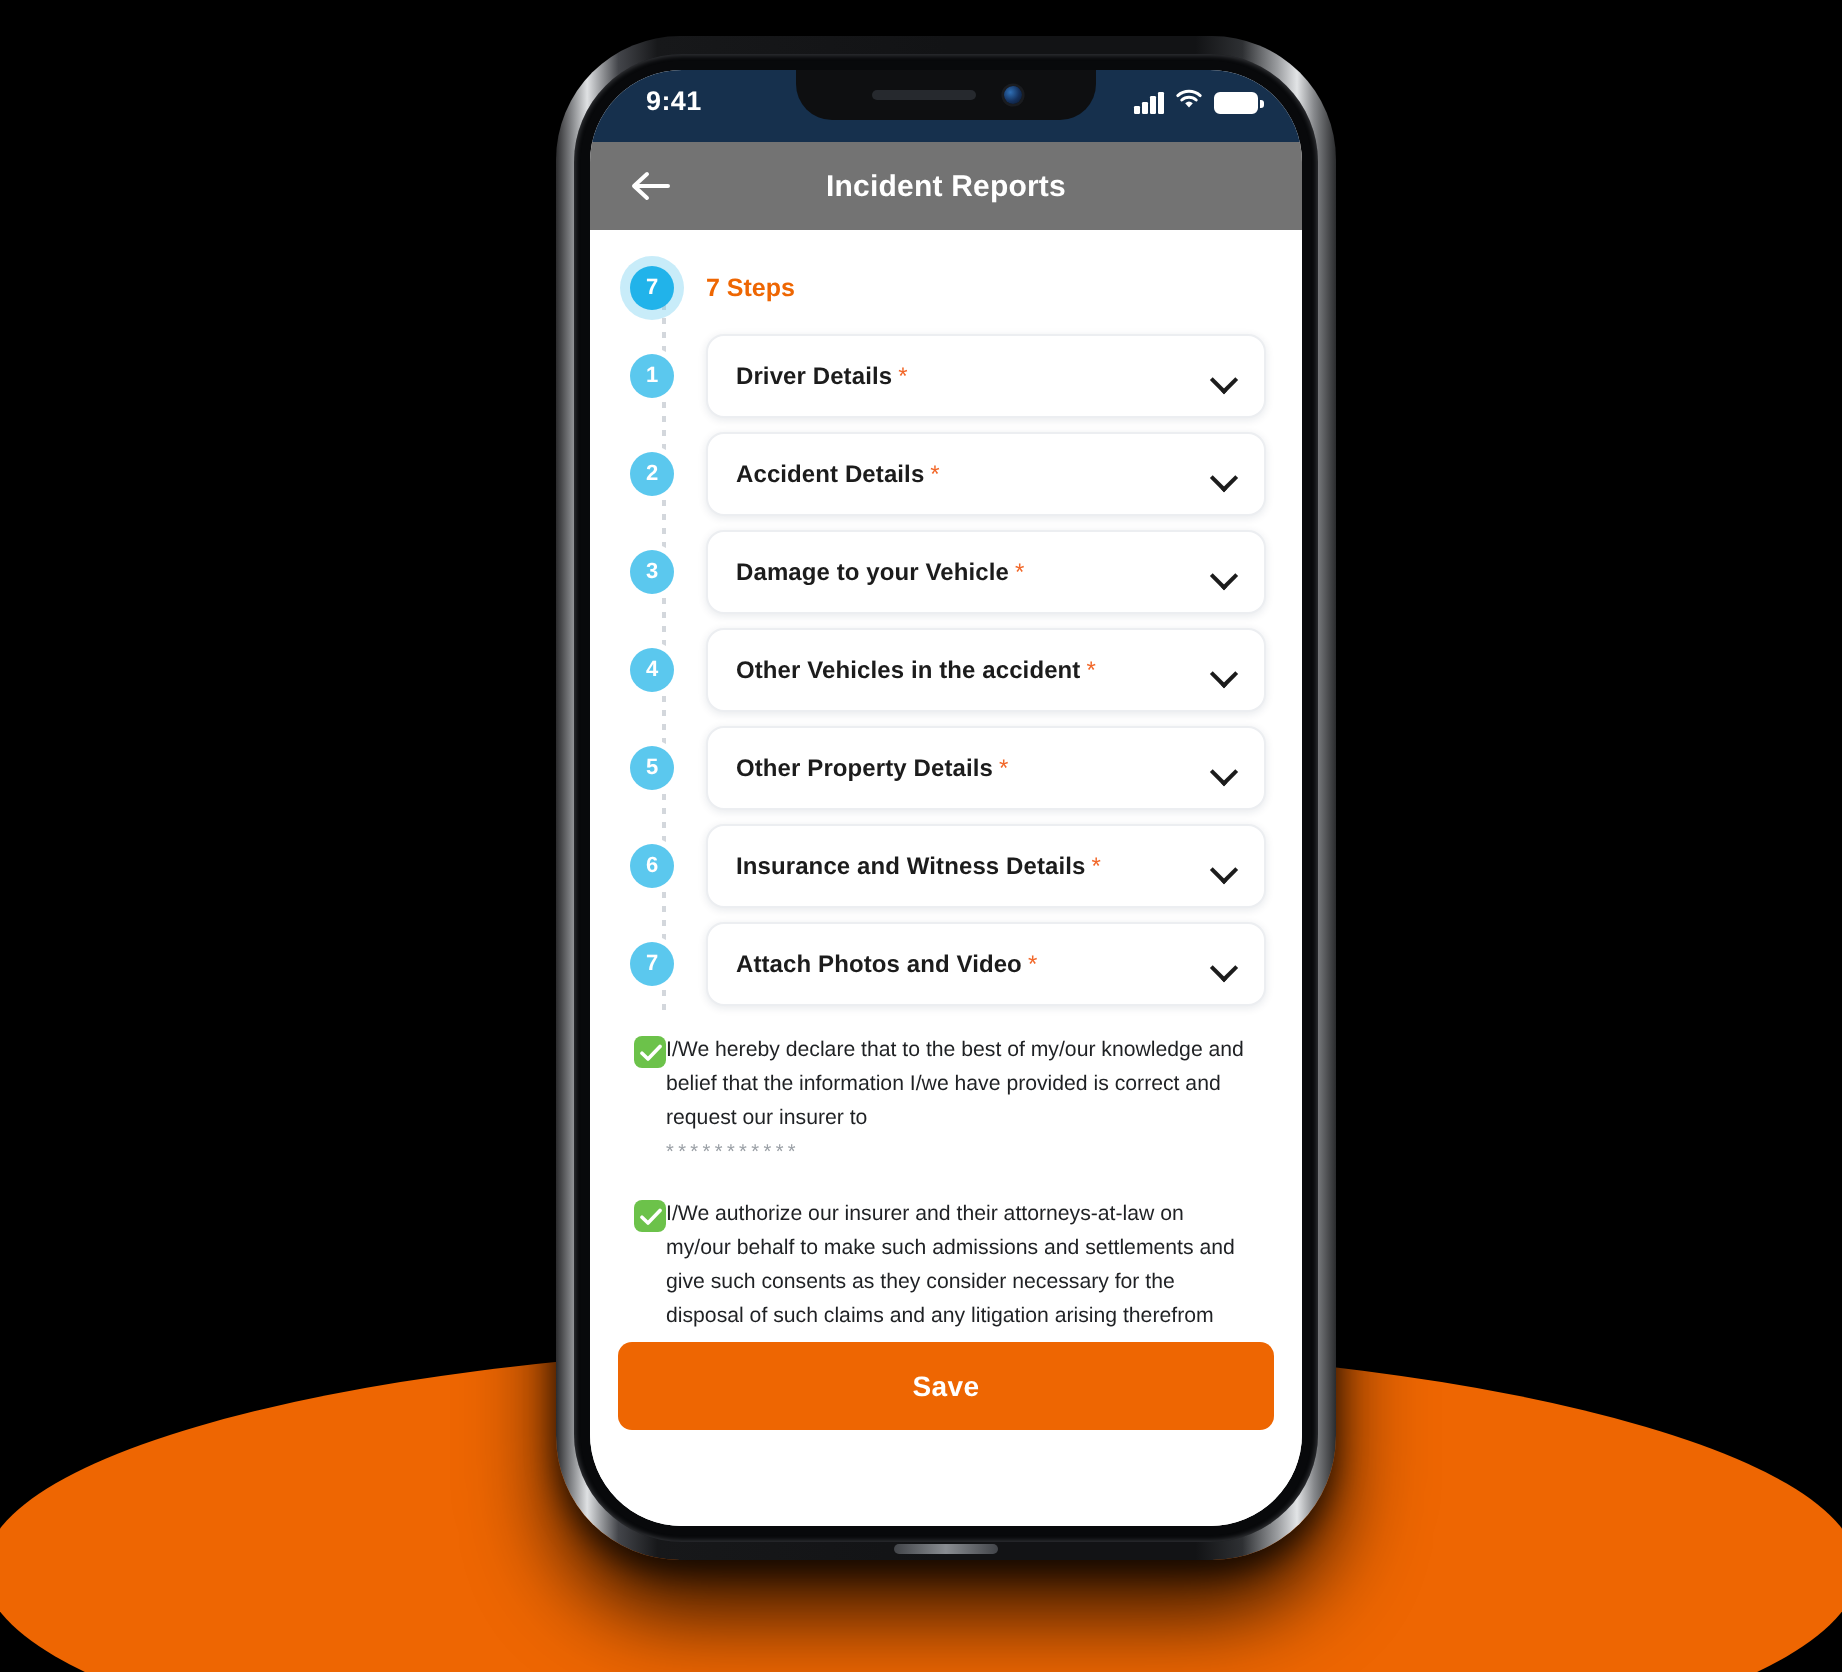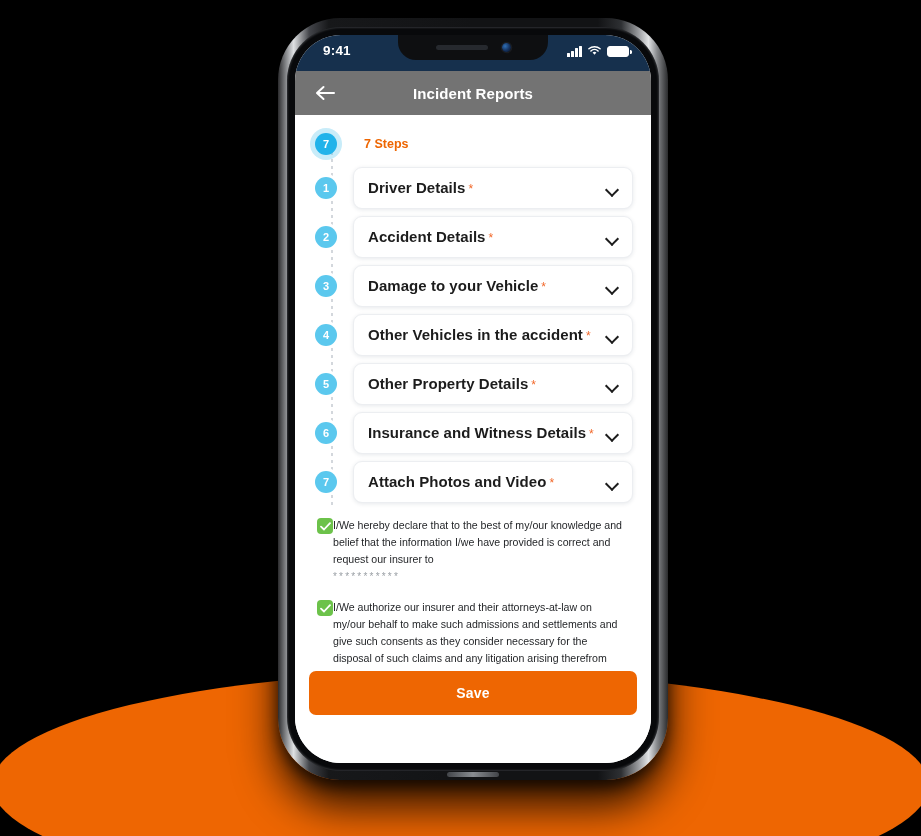--- a/index.html
+++ b/index.html
@@ -229,21 +229,21 @@
     background: #21b3ea;
     box-shadow: 0 0 0 5px rgba(110,205,240,0.38);
   }
 
   
   #steps-header {
     height: 30px;
     margin-bottom: 8px;
   }
   #steps-header-label {
-    margin-left: 27px;
+    margin-left: 16px;
     color: #EE6602;
     font-size: 12.5px;
     font-weight: bold;
   }
 
   
   .acc-row { margin-bottom: 7px; }
   .acc-card {
     margin-left: 16px;
     flex: 1 1 auto;
@@ -253,21 +253,21 @@
     border: 1px solid #eceef1;
     box-shadow: 0 1px 4px rgba(20,40,70,0.10);
     display: flex;
     align-items: center;
     justify-content: space-between;
     padding: 0 14px;
     box-sizing: border-box;
     cursor: pointer;
   }
   .acc-label {
-    font-size: 15px;
+    font-size: 12px;
     color: #1c1c1c;
     font-weight: bold;
     letter-spacing: .05px;
   }
   .req-star {
     color: #f2682a;
     font-size: 12px;
     margin-left: 3px;
   }
   .chev {

